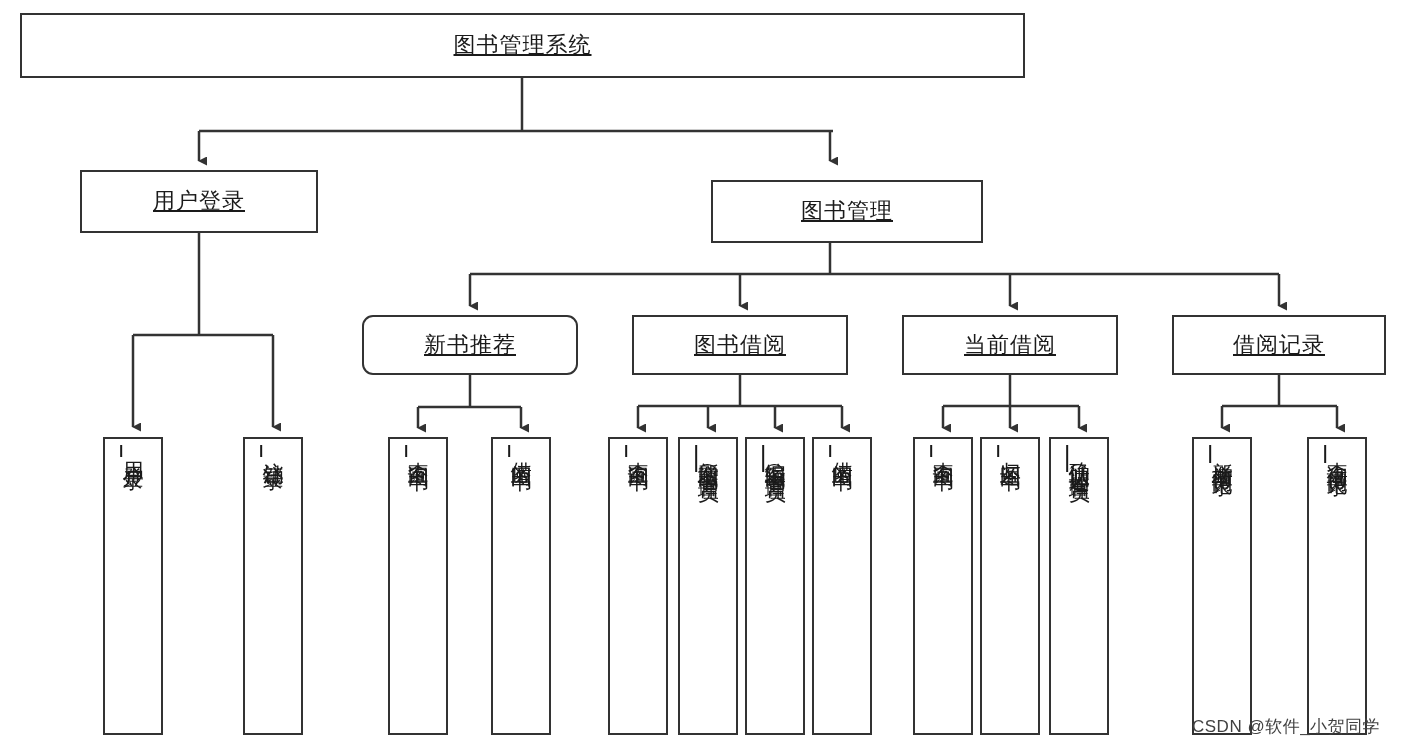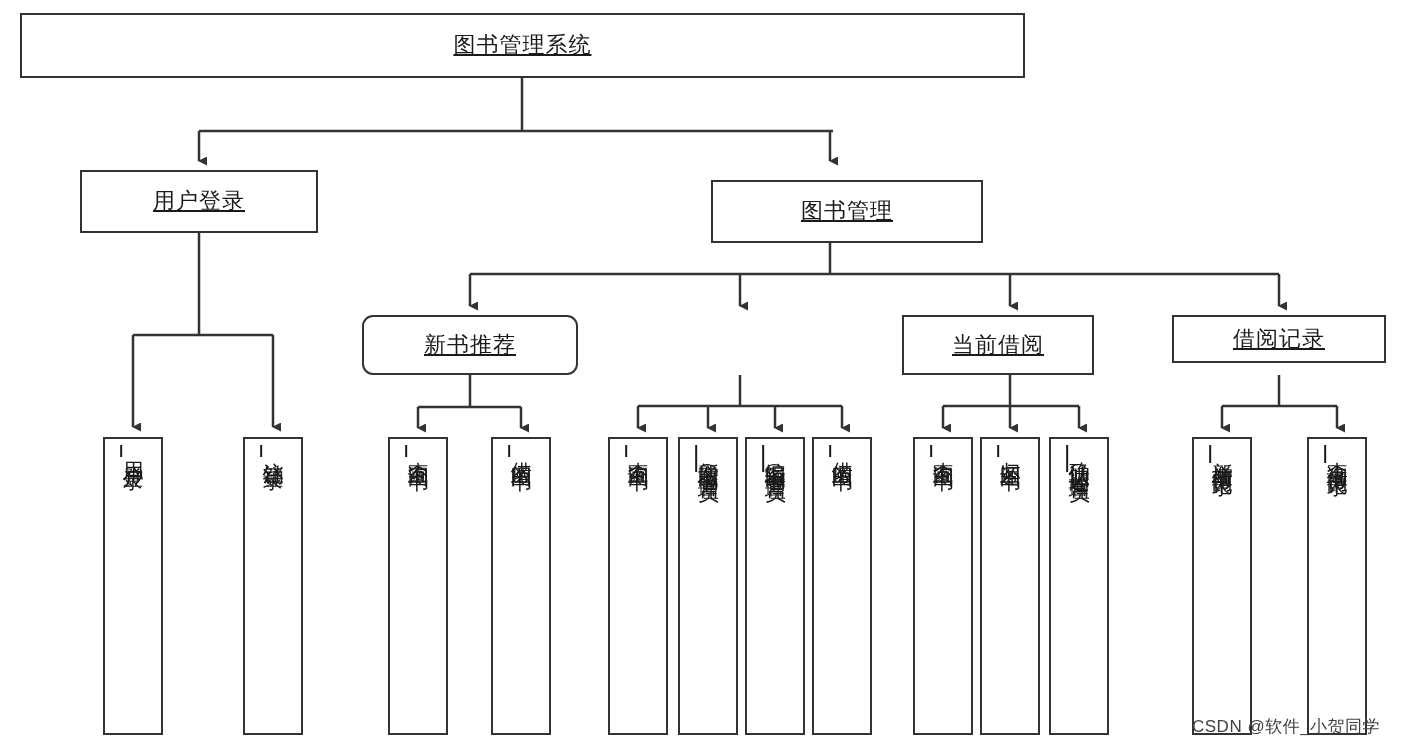--- a/index.html
+++ b/index.html
@@ -117,22 +117,23 @@
       <path d="M1337,406 L1337,428" marker-end="url(#arrow)"></path>
     </g>
   </svg>
 
   <div class="node h-label" style="left:20px; top:13px; width:1005px; height:65px;">图书管理系统</div>
 
   <div class="node h-label" style="left:80px; top:170px; width:238px; height:63px;">用户登录</div>
   <div class="node h-label" style="left:711px; top:180px; width:272px; height:63px;">图书管理</div>
 
   <div class="node h-label" style="left:362px; top:315px; width:216px; height:60px;border-radius:11px;">新书推荐</div>
-  <div class="node h-label" style="left:902px; top:315px; width:192px; height:60px;">当前借阅</div>
-  <div class="node h-label" style="left:1172px; top:315px; width:214px; height:48px;">借阅记录</div>
+  <div class="node h-label" style="left:632px; top:315px; width:216px; height:60px;">图书借阅</div>
+  <div class="node h-label" style="left:902px; top:315px; width:216px; height:60px;">当前借阅</div>
+  <div class="node h-label" style="left:1172px; top:315px; width:214px; height:60px;">借阅记录</div>
 
   <div class="node v-label" style="left:103px; top:437px; width:60px; height:298px;">
     <span class="vtext">用户登录</span>
   </div>
   <div class="node v-label" style="left:243px; top:437px; width:60px; height:298px;">
     <span class="vtext">注销登录</span>
   </div>
 
   <div class="node v-label" style="left:388px; top:437px; width:60px; height:298px;">
     <span class="vtext">查询图书</span>

